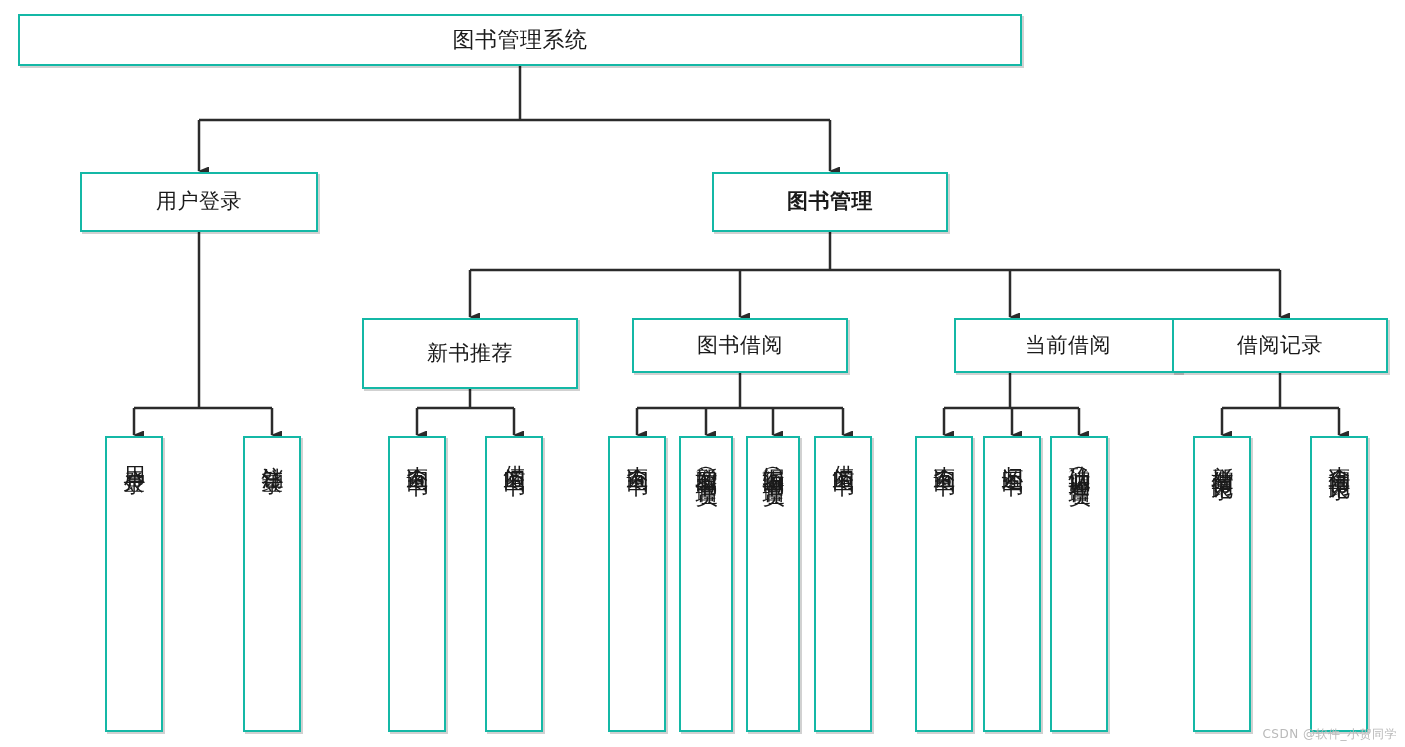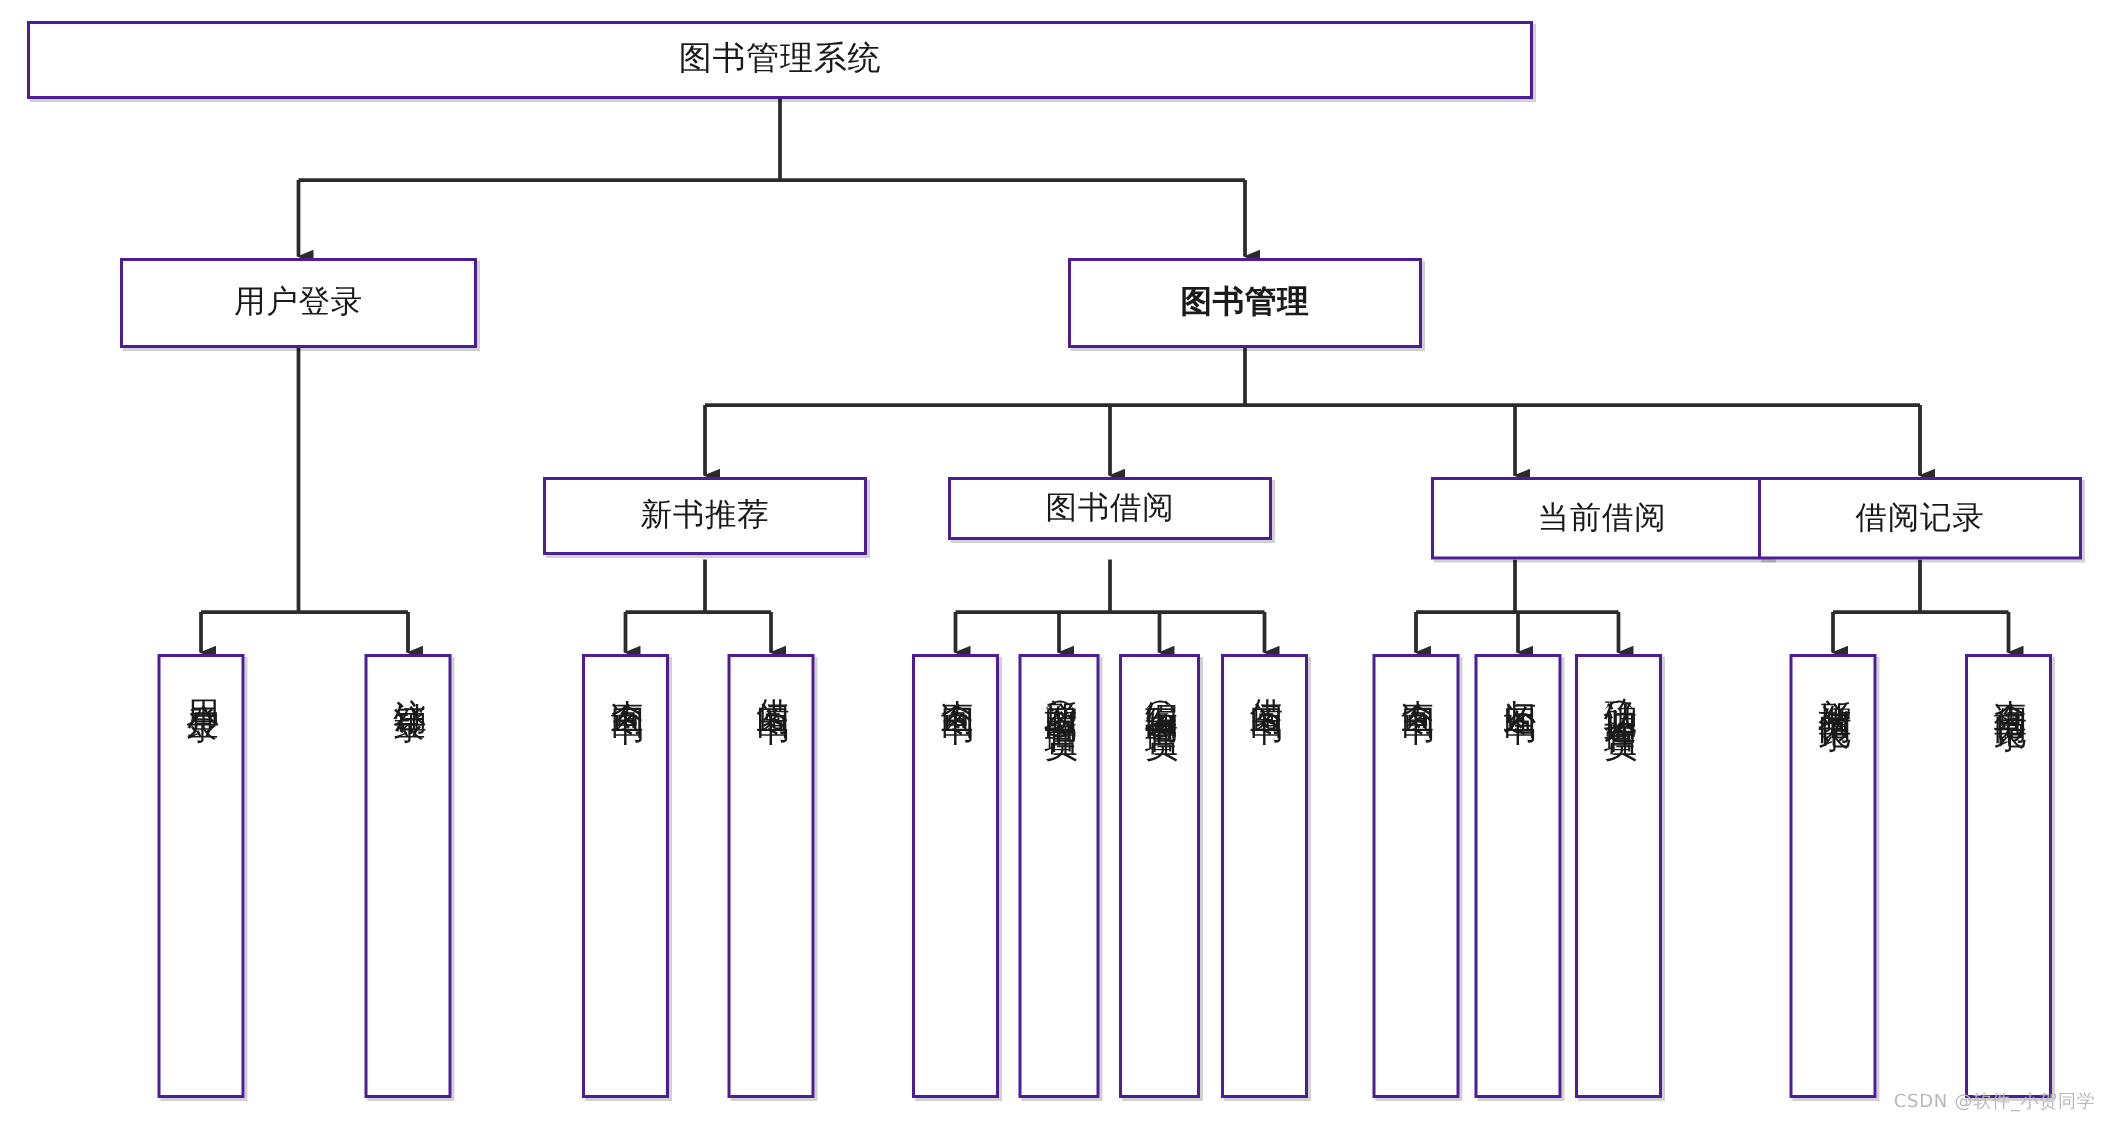--- a/index.html
+++ b/index.html
@@ -18,21 +18,21 @@
     position: absolute;
     left: 0;
     top: 0;
     width: 1405px;
     height: 747px;
   }
   .node-box {
     position: absolute;
     box-sizing: border-box;
     background: #ffffff;
-    border: 2px solid #4c1d95;
+    border: 2px solid #14b8a6;
     box-shadow: 2px 2px 0 rgba(0,0,0,0.18);
     display: flex;
     align-items: center;
     justify-content: center;
   }
   .node-label {
     color: #1a1a1a;
     font-size: 21px;
     line-height: 1.22;
     letter-spacing: 0.5px;
@@ -120,24 +120,24 @@
   <div id="boxes-layer">
       <div class="node-box root" style="left: 18px; top: 14px; width: 1004px; height: 52px;">
         <span class="node-label">图书管理系统</span>
       </div>
       <div class="node-box" style="left: 80px; top: 172px; width: 238px; height: 60px;">
         <span class="node-label">用户登录</span>
       </div>
       <div class="node-box" style="left: 712px; top: 172px; width: 236px; height: 60px; font-weight: bold;">
         <span class="node-label">图书管理</span>
       </div>
-      <div class="node-box" style="left: 362px; top: 318px; width: 216px; height: 52px;">
+      <div class="node-box" style="left: 362px; top: 318px; width: 216px; height: 71px;">
         <span class="node-label">新书推荐</span>
       </div>
-      <div class="node-box" style="left: 632px; top: 318px; width: 216px; height: 42px;">
+      <div class="node-box" style="left: 632px; top: 318px; width: 216px; height: 55px;">
         <span class="node-label">图书借阅</span>
       </div>
       <div class="node-box" style="left: 954px; top: 318px; width: 228px; height: 55px; justify-content: center;">
         <span class="node-label">当前借阅</span>
       </div>
       <div class="node-box" style="left: 1172px; top: 318px; width: 216px; height: 55px;">
         <span class="node-label">借阅记录</span>
       </div>
       <div class="node-box vertical" style="left: 105px; top: 436px; width: 58px; height: 296px;">
         <span class="node-label">用户登录</span>

